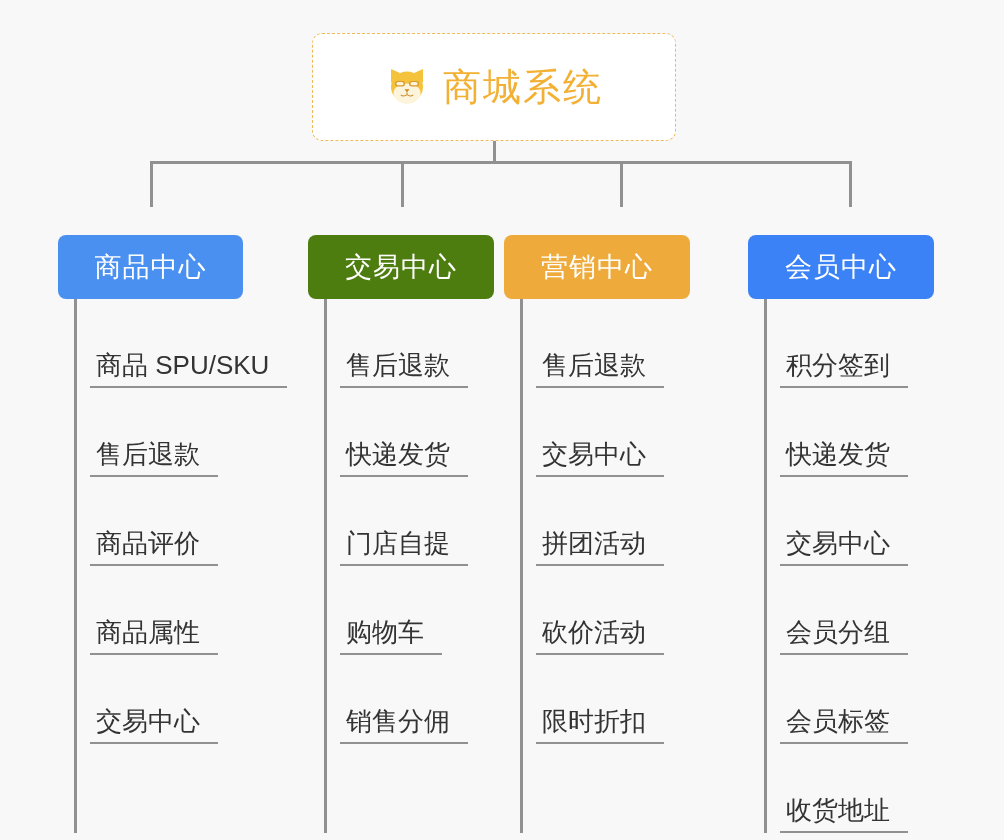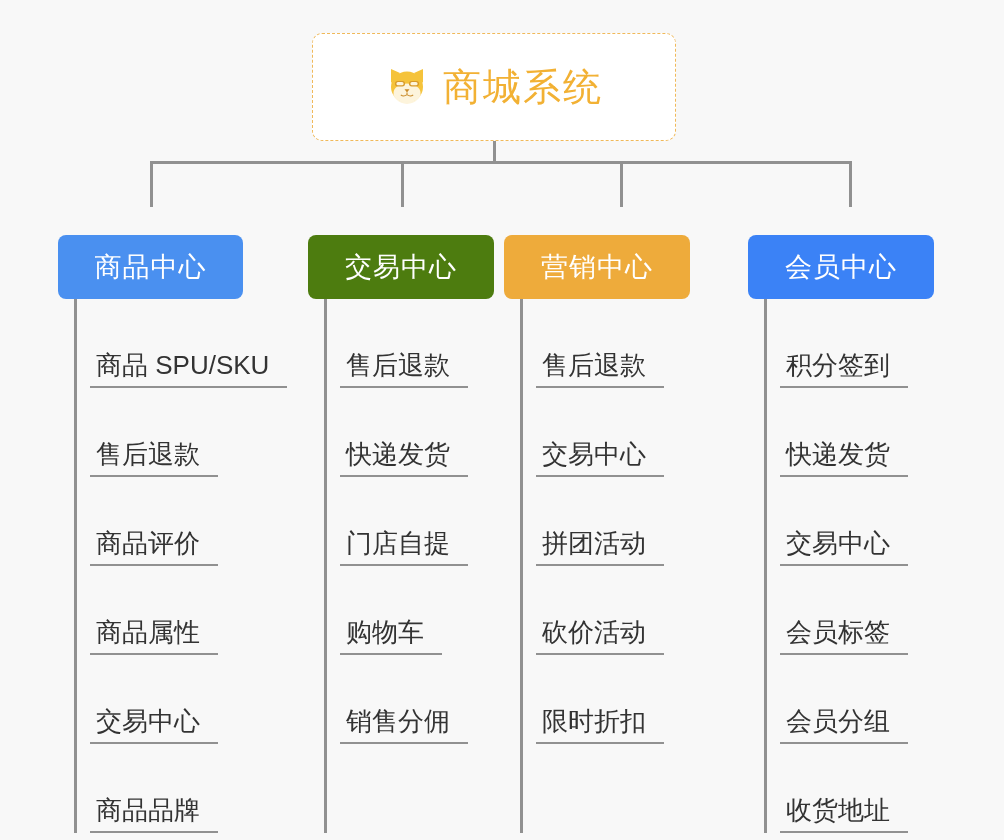--- a/index.html
+++ b/index.html
@@ -159,23 +159,20 @@
           </div>
           <div class="sub-item">
             <span class="sub-label">商品评价</span>
           </div>
           <div class="sub-item">
             <span class="sub-label">商品属性</span>
           </div>
           <div class="sub-item">
             <span class="sub-label">交易中心</span>
           </div>
-          <div class="sub-item">
-            <span class="sub-label">商品品牌</span>
-          </div>
         </div>
       </div>
       <div class="branch" style="left: 308px; width: 186px;">
         <div class="cat-box" style="background: #4d7c0f; width: 186px;">
           <span class="cat-label">交易中心</span>
         </div>
         <div class="sub-list">
           <div class="spine" style="height: 534px;"></div>
           <div class="sub-item">
             <span class="sub-label">售后退款</span>
@@ -226,24 +223,24 @@
           <div class="sub-item">
             <span class="sub-label">积分签到</span>
           </div>
           <div class="sub-item">
             <span class="sub-label">快递发货</span>
           </div>
           <div class="sub-item">
             <span class="sub-label">交易中心</span>
           </div>
           <div class="sub-item">
+            <span class="sub-label">会员分组</span>
+          </div>
+          <div class="sub-item">
             <span class="sub-label">会员标签</span>
-          </div>
-          <div class="sub-item">
-            <span class="sub-label">会员分组</span>
           </div>
           <div class="sub-item">
             <span class="sub-label">收货地址</span>
           </div>
         </div>
       </div>
     </div>
 
 <div class="conn conn-v-cat" style="left: 150px;"></div>
     <div class="conn conn-v-cat" style="left: 401px;"></div>

